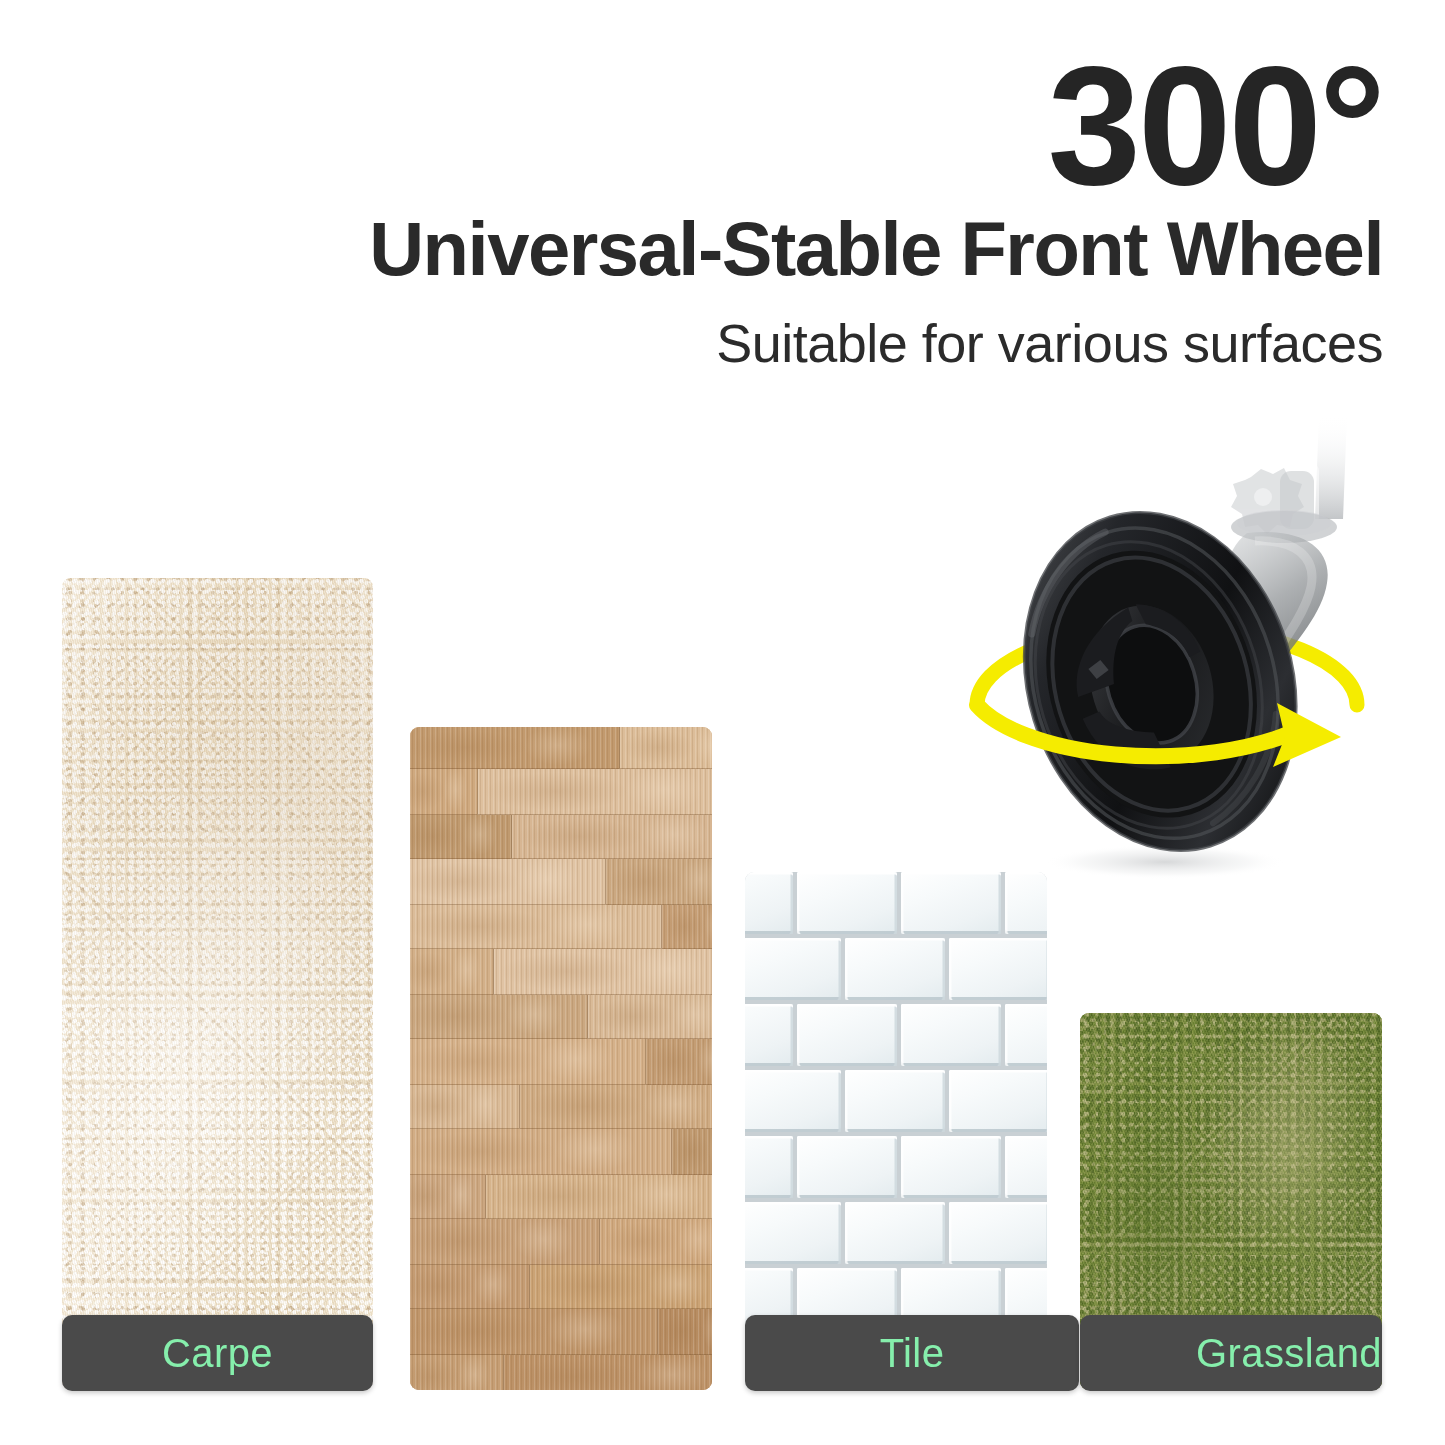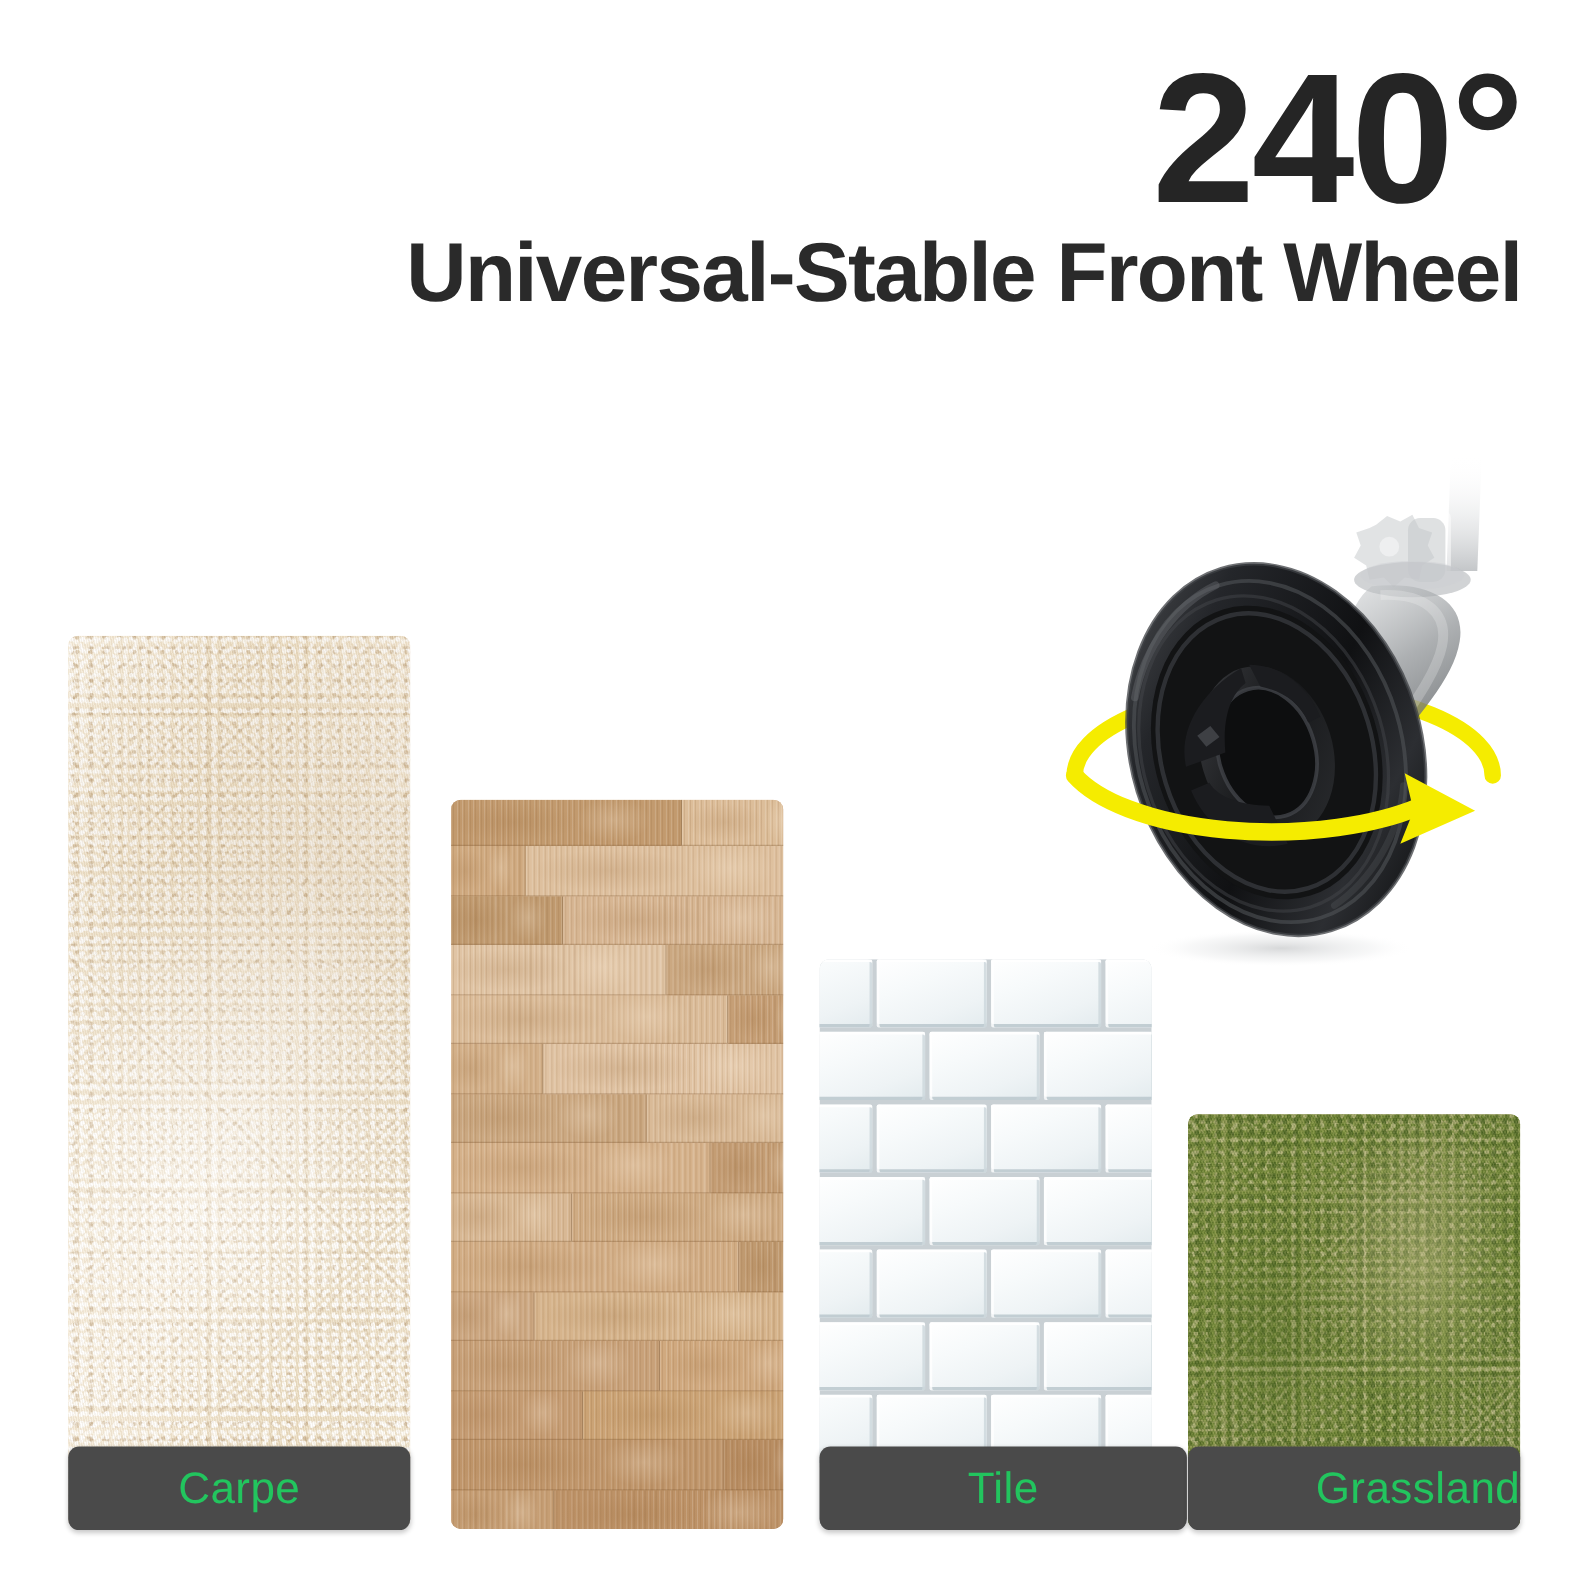--- a/index.html
+++ b/index.html
@@ -167,38 +167,39 @@
       radial-gradient(ellipse 40% 45% at 25% 55%, rgba(84,110,36,0.34), rgba(84,110,36,0) 68%),
       repeating-linear-gradient(68deg, rgba(56,78,24,0.16) 0 1.2px, rgba(172,172,118,0.12) 1.2px 2.6px),
       repeating-linear-gradient(-62deg, rgba(40,58,18,0.10) 0 1px, rgba(210,206,158,0.08) 1px 2.4px);
   }
 
   
   .surface-label {
     position: absolute;
     background: #4a4a4a;
     border-radius: 10px;
-    color: #22c55e;
+    color: #86efac;
     font-size: 40px;
     font-weight: 400;
     letter-spacing: 0.4px;
     display: flex;
     align-items: center;
     justify-content: center;
     box-shadow: 0 2px 5px rgba(0,0,0,0.22);
   }
 </style>
 </head>
 <body>
 
 <div id="stage">
 
   <div class="headline-block">
-    <span class="headline-360">240°</span>
+    <span class="headline-360">300°</span>
     <span class="headline-main">Universal-Stable Front Wheel</span>
+    <span class="headline-sub">Suitable for various surfaces</span>
   </div>
 
   <div id="wheel-figure">
     <svg width="440" height="470" viewBox="0 0 440 470">
       <defs>
         <linearGradient id="fadeStem" x1="0" y1="0" x2="0" y2="1">
           <stop offset="0%" stop-color="#ffffff" stop-opacity="0.02"></stop>
           <stop offset="38%" stop-color="#e2e4e6" stop-opacity="0.30"></stop>
           <stop offset="100%" stop-color="#9fa3a7" stop-opacity="0.62"></stop>
         </linearGradient>

